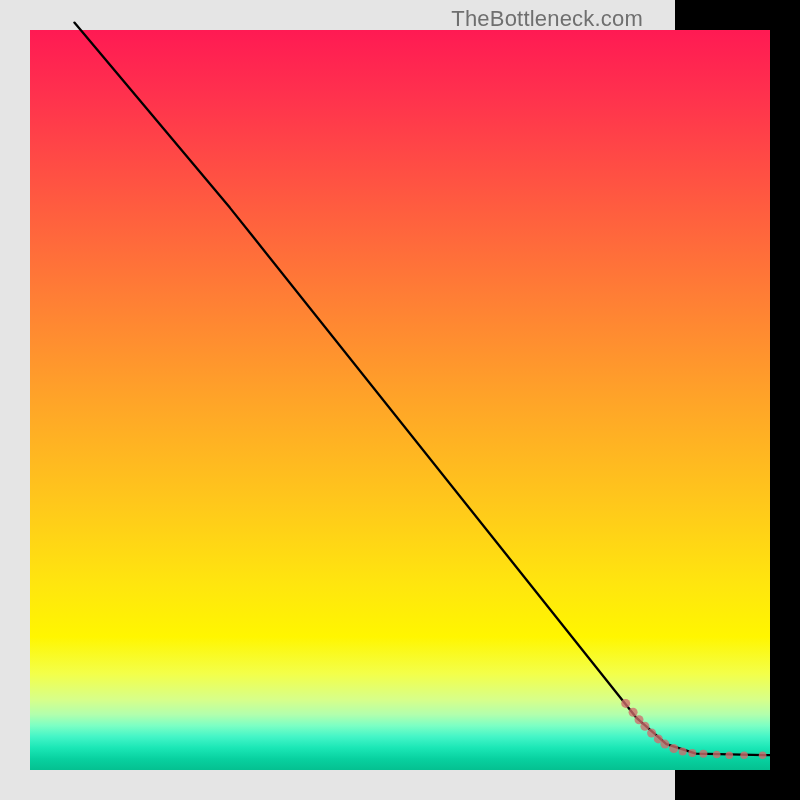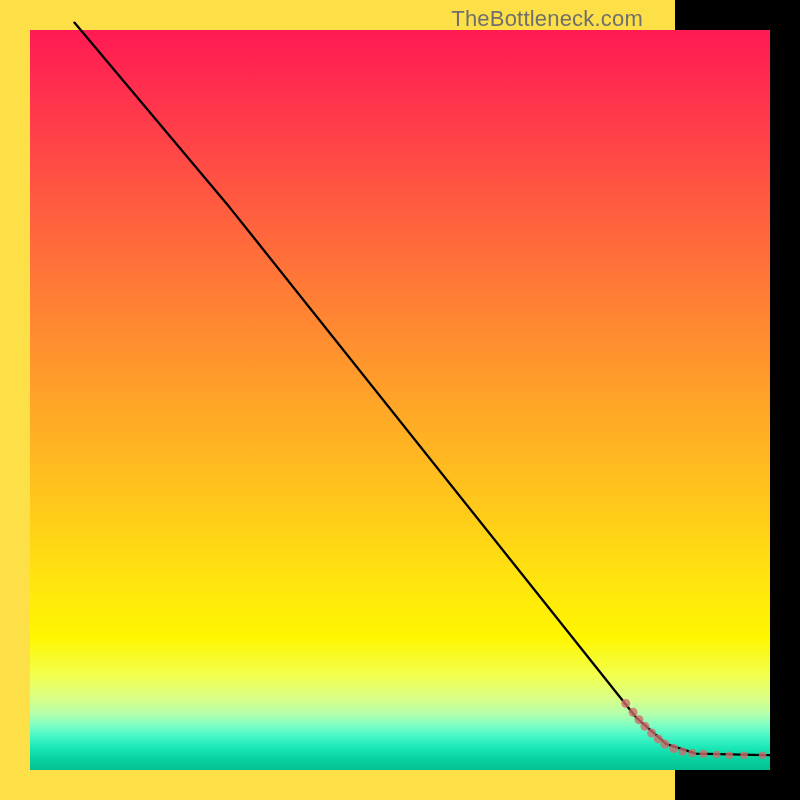--- a/index.html
+++ b/index.html
@@ -10,21 +10,21 @@
     background: #000;
     overflow: hidden;
     font-family: Arial, Helvetica, sans-serif;
   }
   .frame {
     position: absolute;
     top: 0;
     left: 0;
     width: 675px;
     height: 800px;
-    background: #fde047;
+    background: #e5e5e5;
   }
   .plot {
     position: absolute;
     top: 30px;
     left: 30px;
     width: 740px;
     height: 740px;
     
     background: linear-gradient(to bottom,
       #ff1a53 0%,

